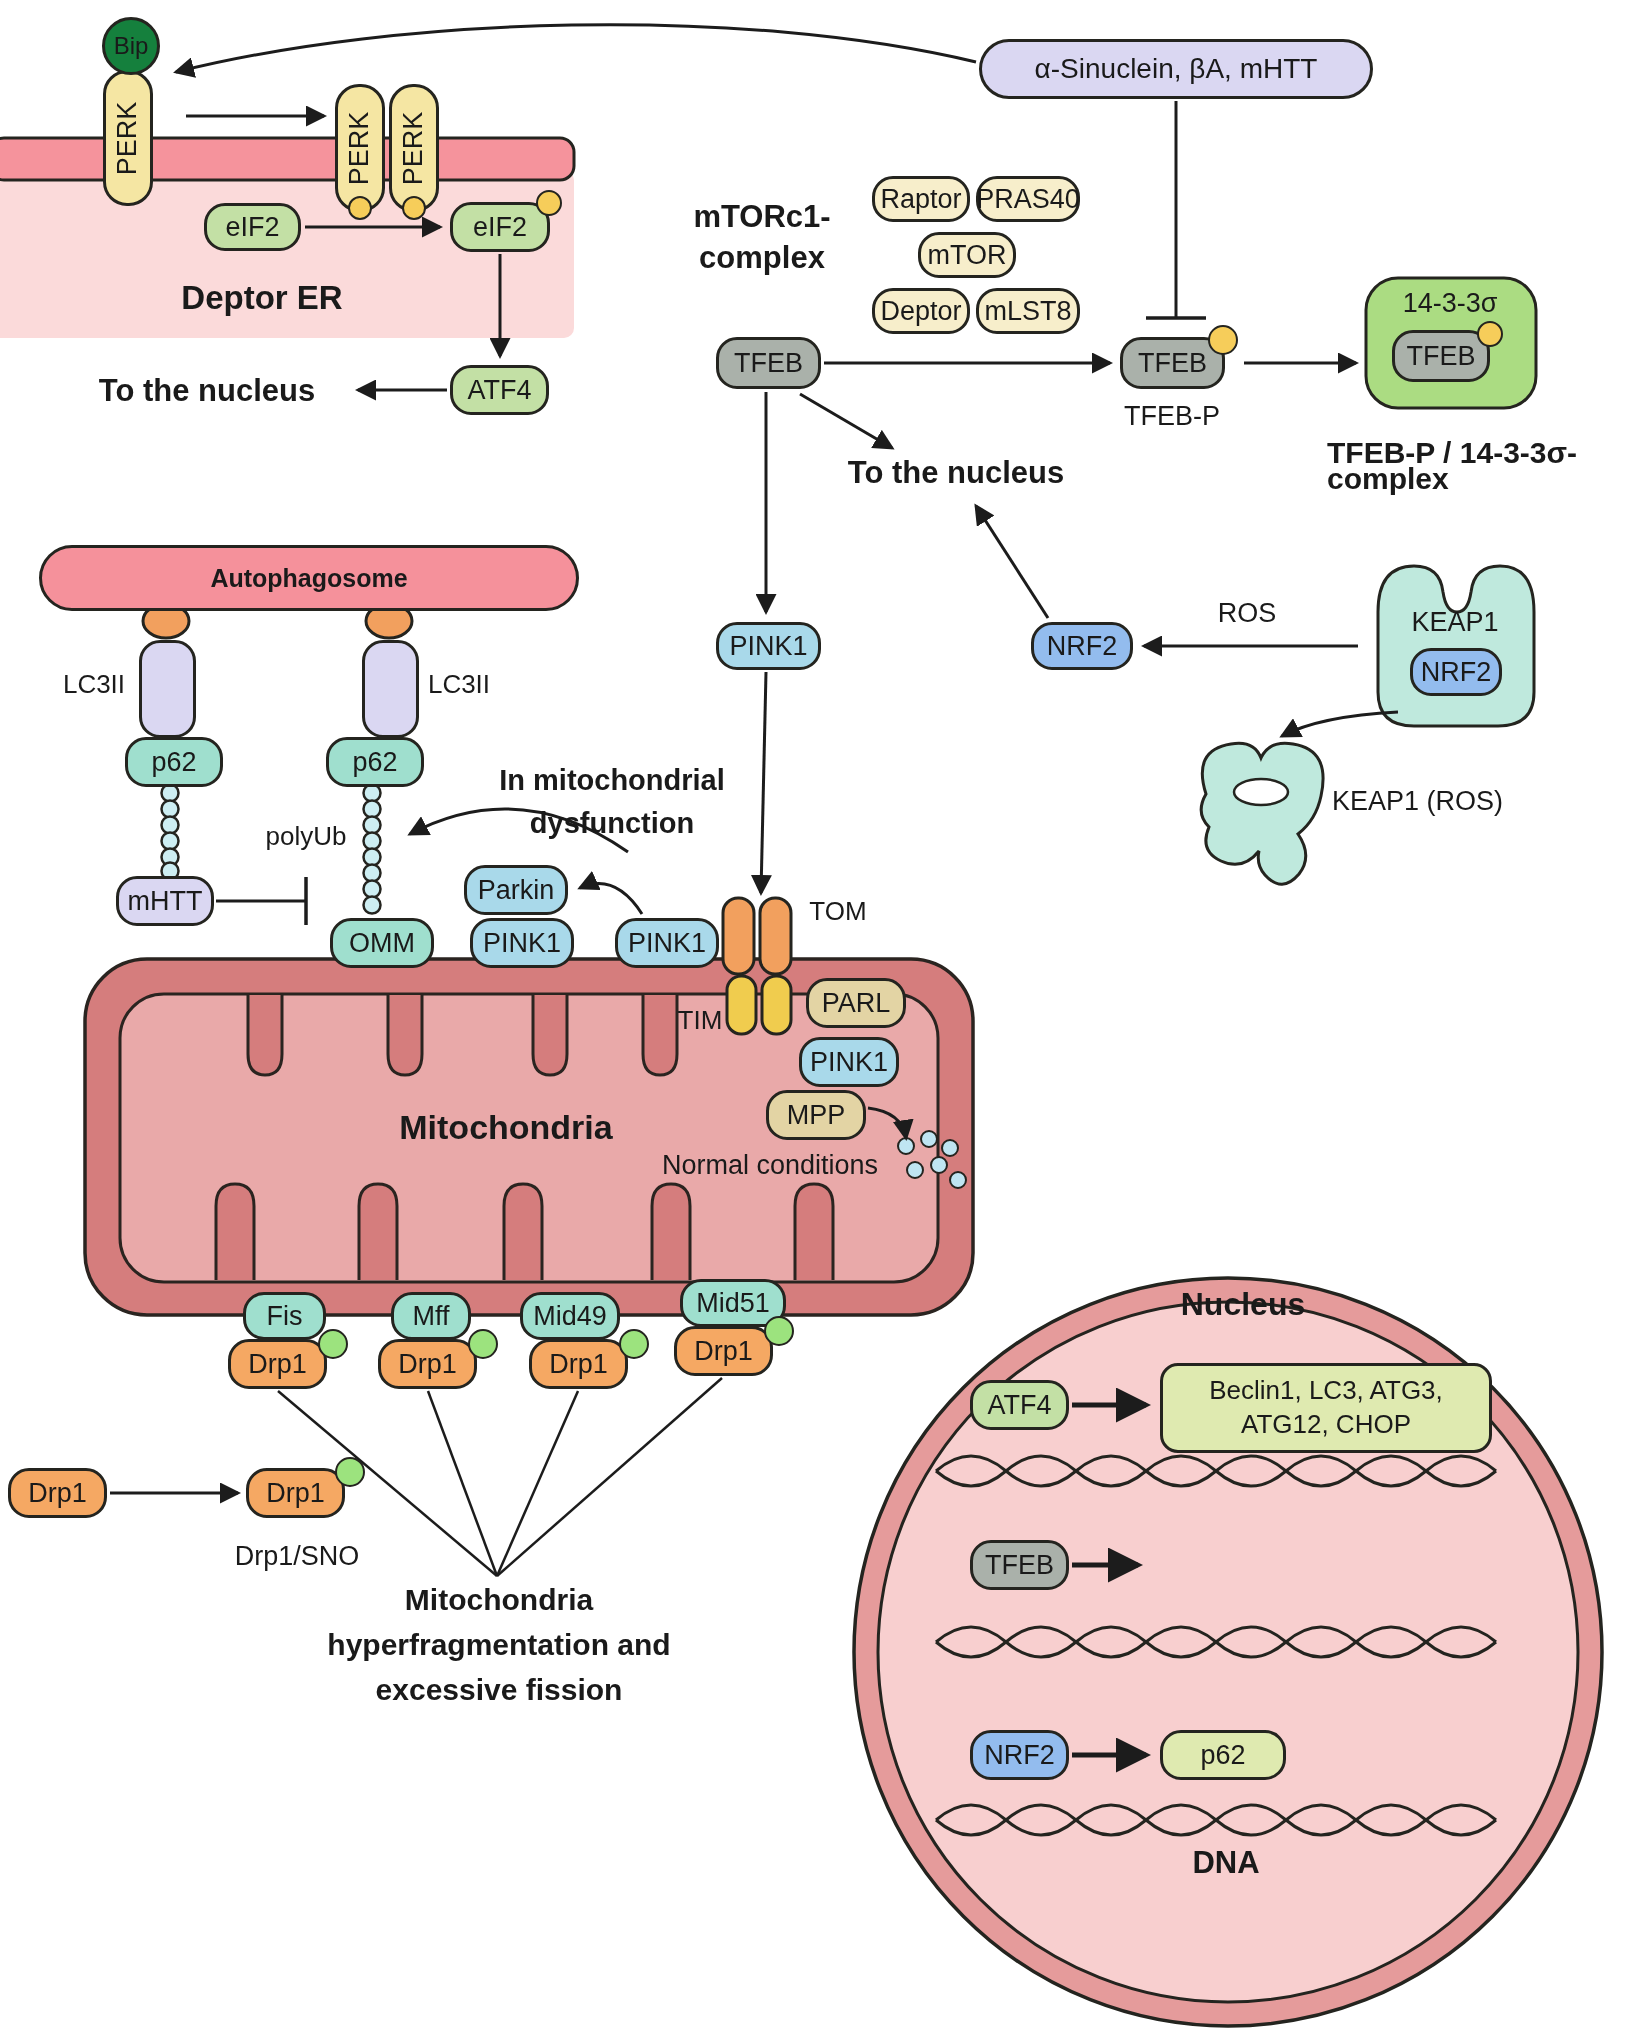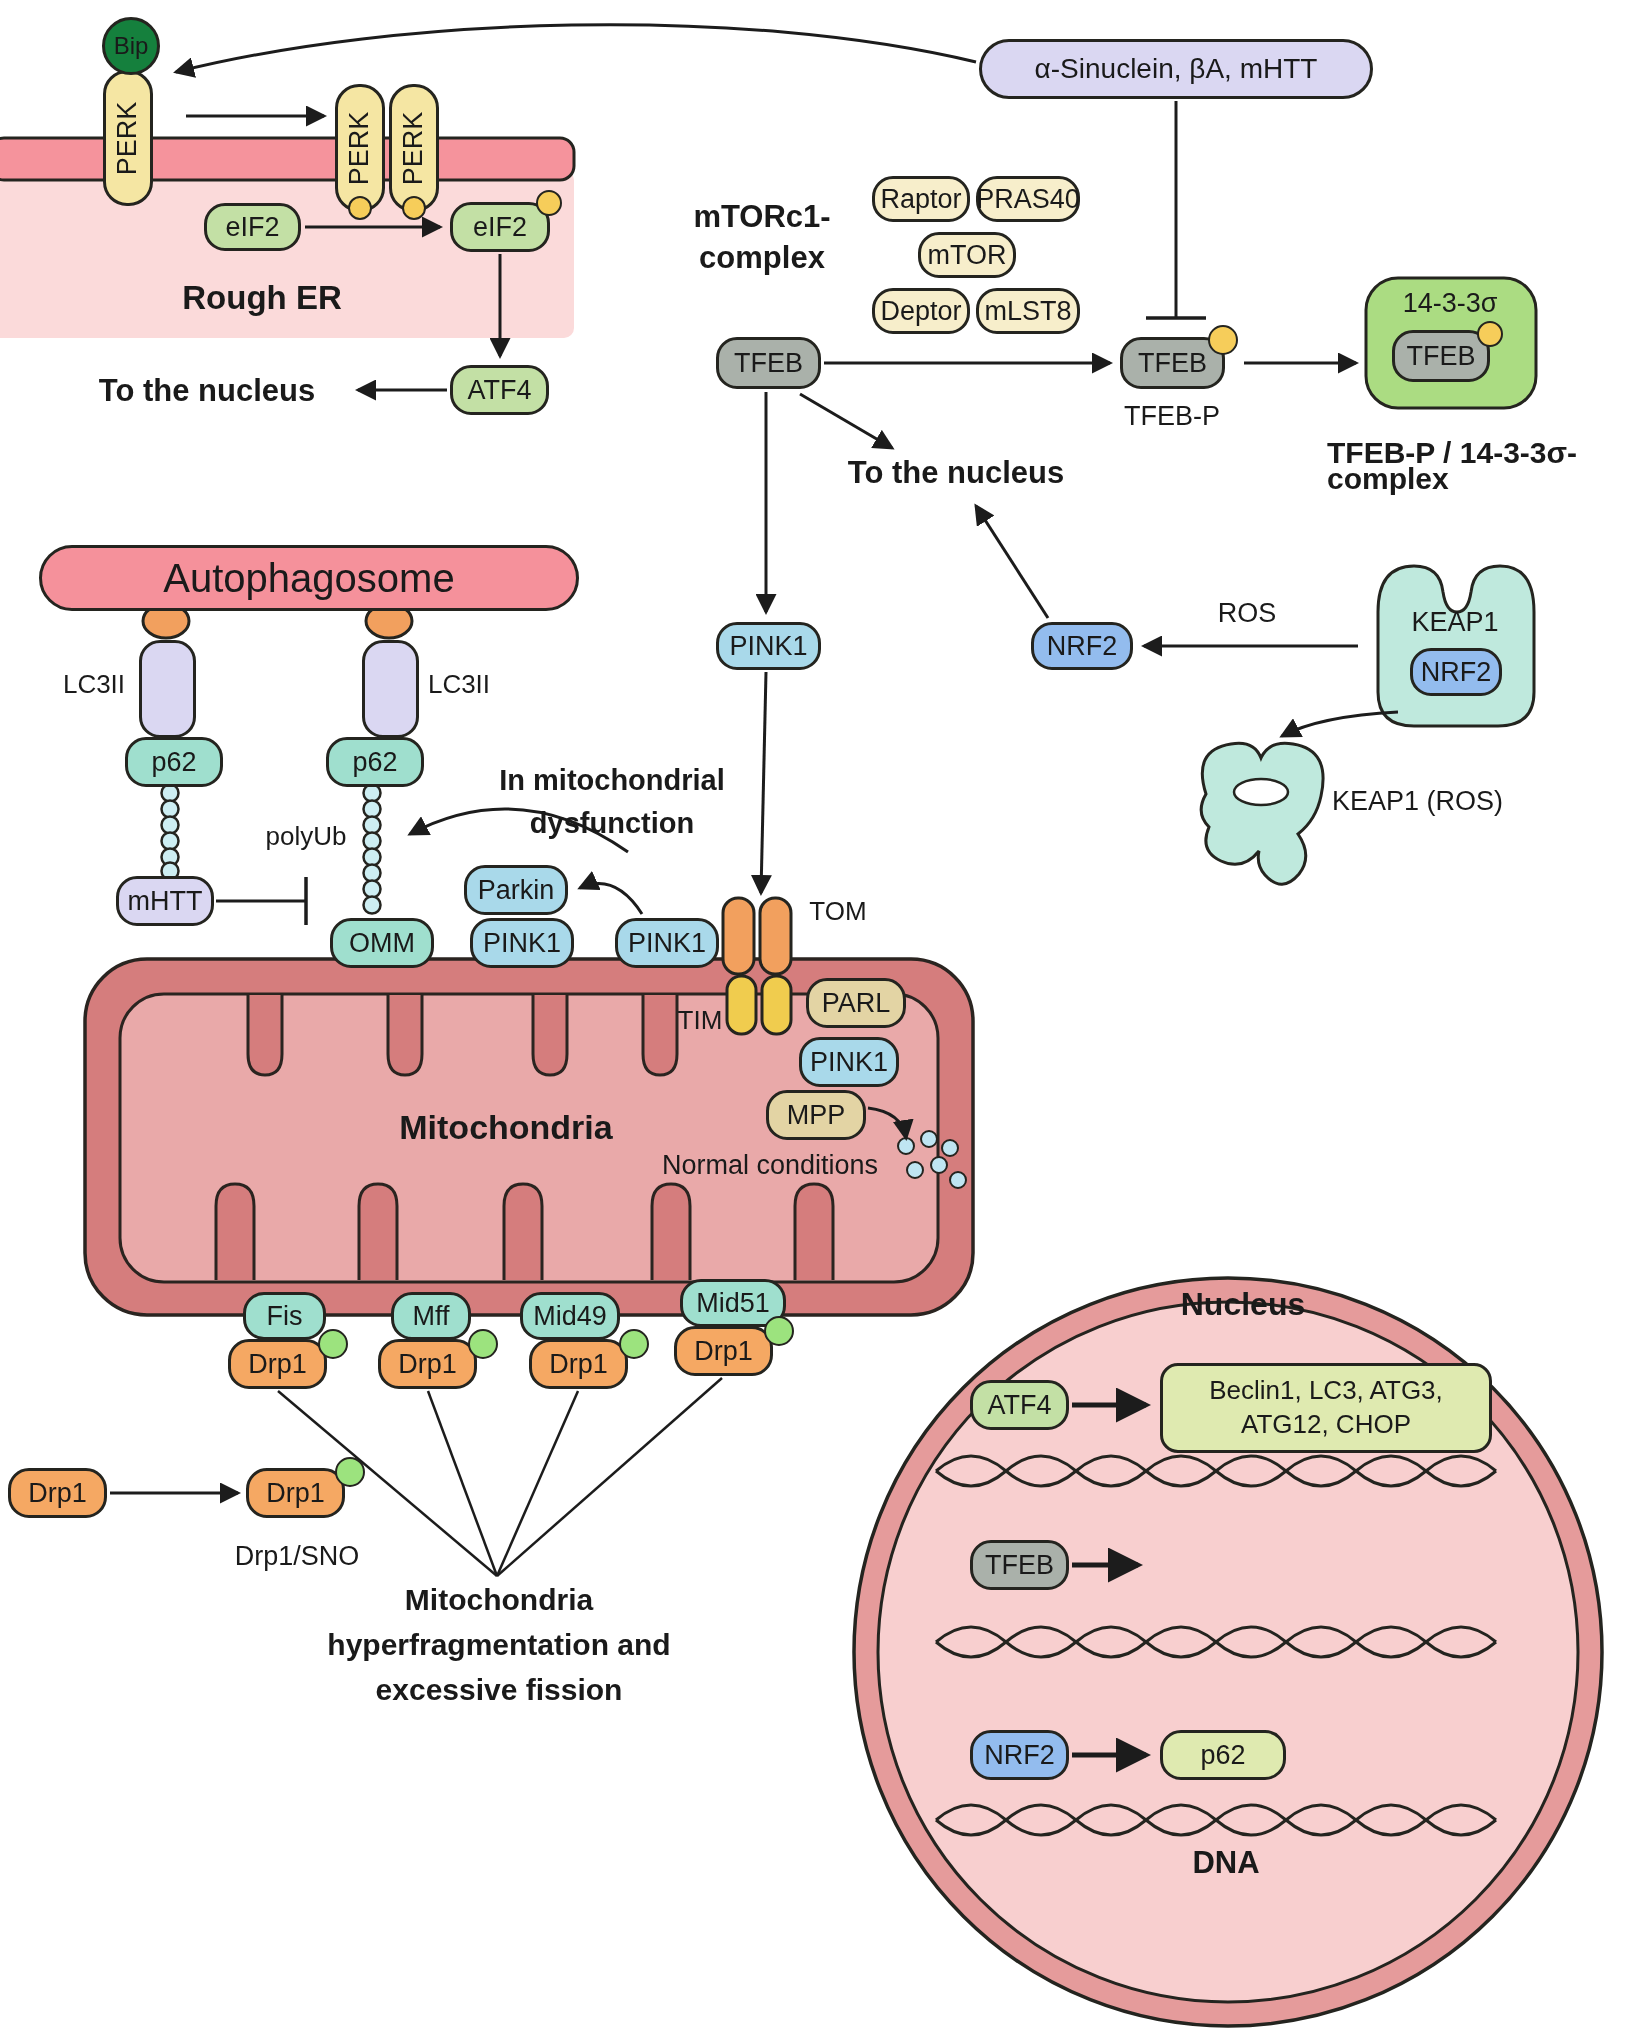--- a/index.html
+++ b/index.html
@@ -14,21 +14,21 @@
   .b{font-weight:600}
   .phos{position:absolute;border-radius:50%;background:#f6cd5a;border:2.5px solid #24241f;box-sizing:border-box}
   .sno{position:absolute;border-radius:50%;background:#9ce37e;border:2.5px solid #24241f;box-sizing:border-box}
   .green{background:#c3e0a5}.palegreen{background:#dfeab0}.cream{background:#f7eecb}
   .gray{background:#aab1aa}.blue{background:#a9d9ea}.blue2{background:#93bcee}
   .teal{background:#9fdfce}.lav{background:#dad7f2}.orangebx{background:#f5a863}
   .tan{background:#e3d4a4}.yellowbx{background:#f5e6a3}
   .circlebx{border-radius:50%;background:#15803d;font-size:24px}
   .vtext{transform:rotate(-90deg);white-space:nowrap}
   .abar{position:absolute;box-sizing:border-box;display:flex;align-items:center;justify-content:center;
-        background:#f5919b;border:3.5px solid #24241f;border-radius:33px;font-size:40px;font-weight:400}
+        background:#f5919b;border:3.5px solid #24241f;border-radius:33px;font-size:25px;font-weight:700}
   .genebox{flex-direction:column;line-height:1.3;border-radius:18px;font-size:26px;font-weight:500}
   .genebox span{display:block;text-align:center}
 </style>
 </head>
 <body>
 
 <div id="canvas">
 
 <svg id="bg" width="1629" height="2043" viewBox="0 0 1629 2043">
   <defs>
@@ -168,21 +168,21 @@
 </div>
 <div class="box yellowbx r24" style="left:389px;top:84px;width:50px;height:128px">
   <span class="vtext">PERK</span>
 </div>
 <div class="box circlebx" style="left:102px;top:17px;width:58px;height:58px">Bip</div>
 <div class="phos" style="left:348px;top:196px;width:24px;height:24px"></div>
 <div class="phos" style="left:402px;top:196px;width:24px;height:24px"></div>
 <div class="box green" style="left:204px;top:203px;width:97px;height:48px">eIF2</div>
 <div class="box green" style="left:450px;top:202px;width:100px;height:50px">eIF2</div>
 <div class="phos" style="left:536px;top:190px;width:26px;height:26px"></div>
-<div class="lbl c b" style="left:262px;top:298px;font-size:33px">Rough ER</div>
+<div class="lbl c b" style="left:262px;top:298px;font-size:33px">Deptor ER</div>
 <div class="box green" style="left:450px;top:365px;width:99px;height:50px">ATF4</div>
 <div class="lbl c b" style="left:207px;top:391px;font-size:31px">To the nucleus</div>
 
 <div class="lbl c b" style="left:762px;top:217px;font-size:31px">mTORc1-</div>
 <div class="lbl c b" style="left:762px;top:258px;font-size:31px">complex</div>
 <div class="box cream" style="left:872px;top:176px;width:98px;height:46px">Raptor</div>
 <div class="box cream" style="left:976px;top:176px;width:104px;height:46px">PRAS40</div>
 <div class="box cream" style="left:918px;top:232px;width:98px;height:46px">mTOR</div>
 <div class="box cream" style="left:872px;top:288px;width:98px;height:46px">Deptor</div>
 <div class="box cream" style="left:976px;top:288px;width:104px;height:46px">mLST8</div>

